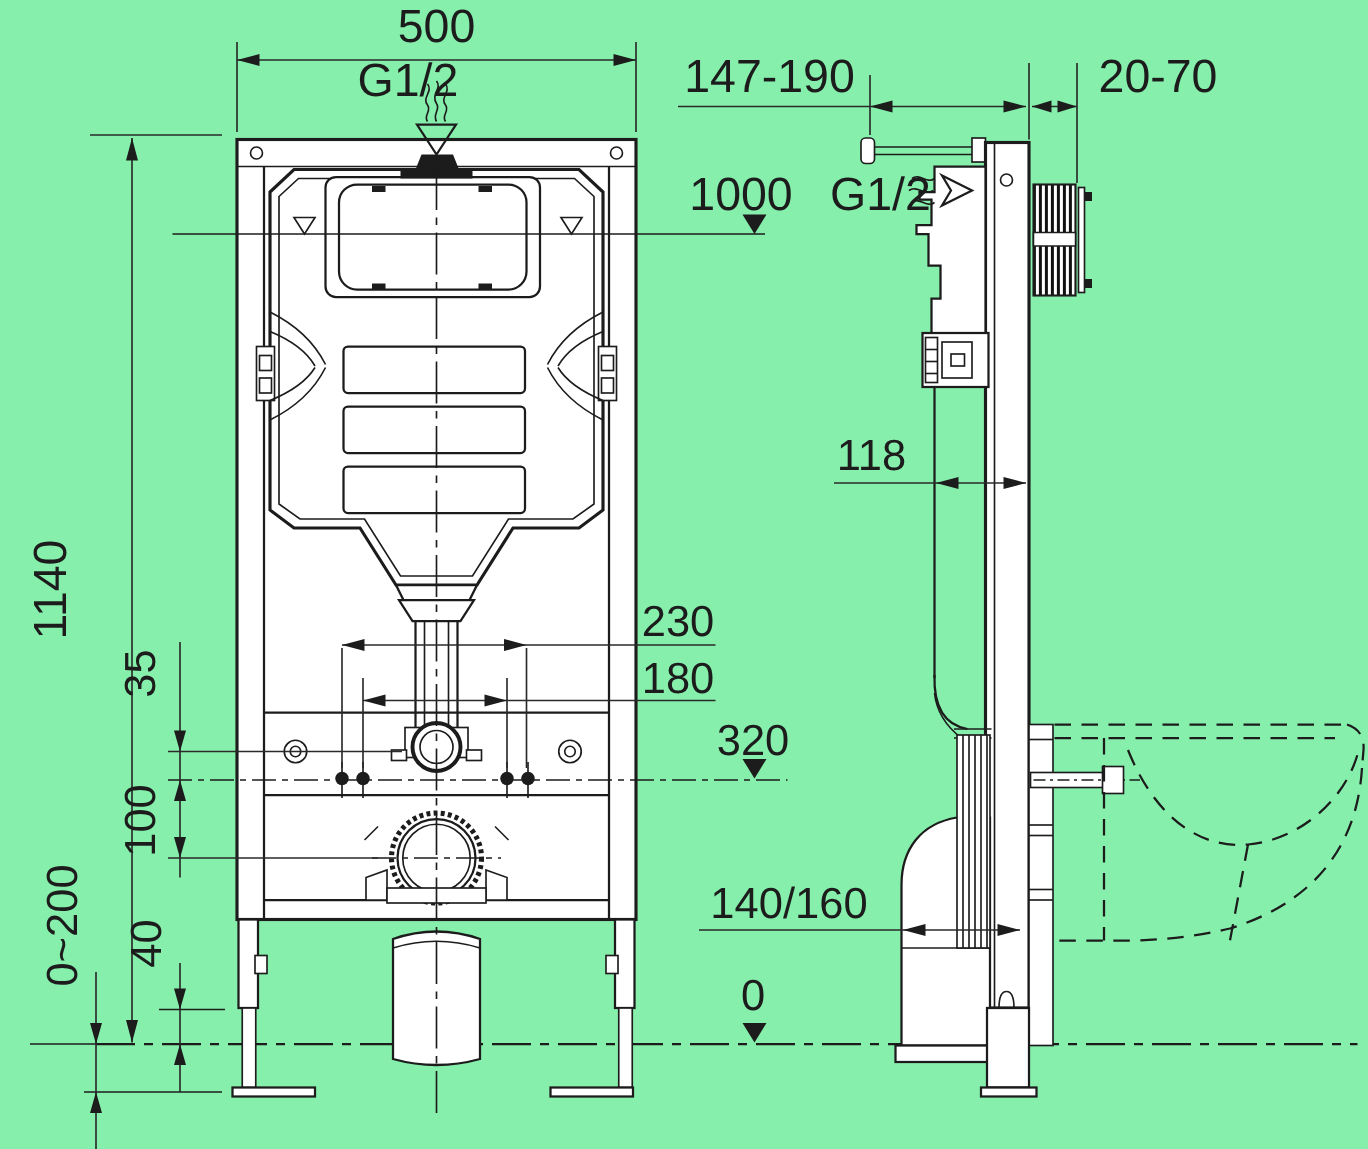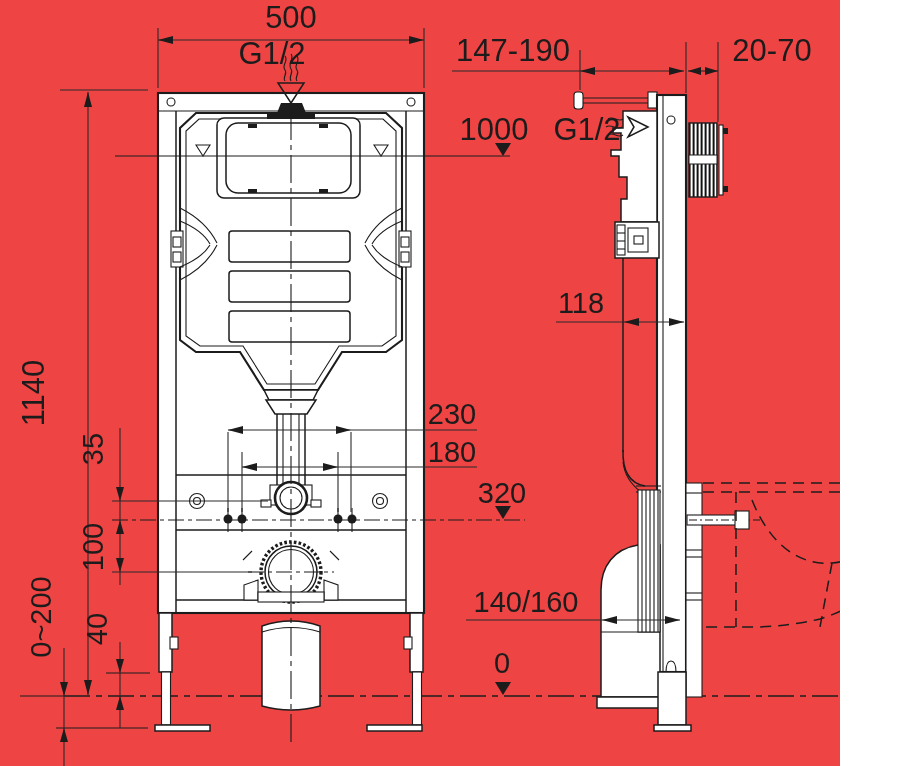--- a/index.html
+++ b/index.html
@@ -1,16 +1,16 @@
 <!DOCTYPE html>
 <html><head>
 <meta charset="utf-8">
 <style>
   html,body{margin:0;padding:0;background:#fff;}
-  .stage{position:relative;width:840px;height:766px;background:#ef4444;overflow:hidden;
+  .stage{position:relative;width:912px;height:766px;background:#86efac;overflow:hidden;
          font-family:"Liberation Sans", sans-serif;}
   svg{display:block}
   text{font-family:"Liberation Sans", sans-serif; fill:#1c1c1c;}
   .lbl-big{font-size:31px;}
   .lbl-med{font-size:29px;}
   .ln{stroke:#1c1c1c;fill:none;}
   .w2{stroke-width:2.1;}
   .w15{stroke-width:1.5;}
   .w1{stroke-width:1.1;}
   .dim{stroke:#2a2a2a;stroke-width:1.1;fill:none;}

